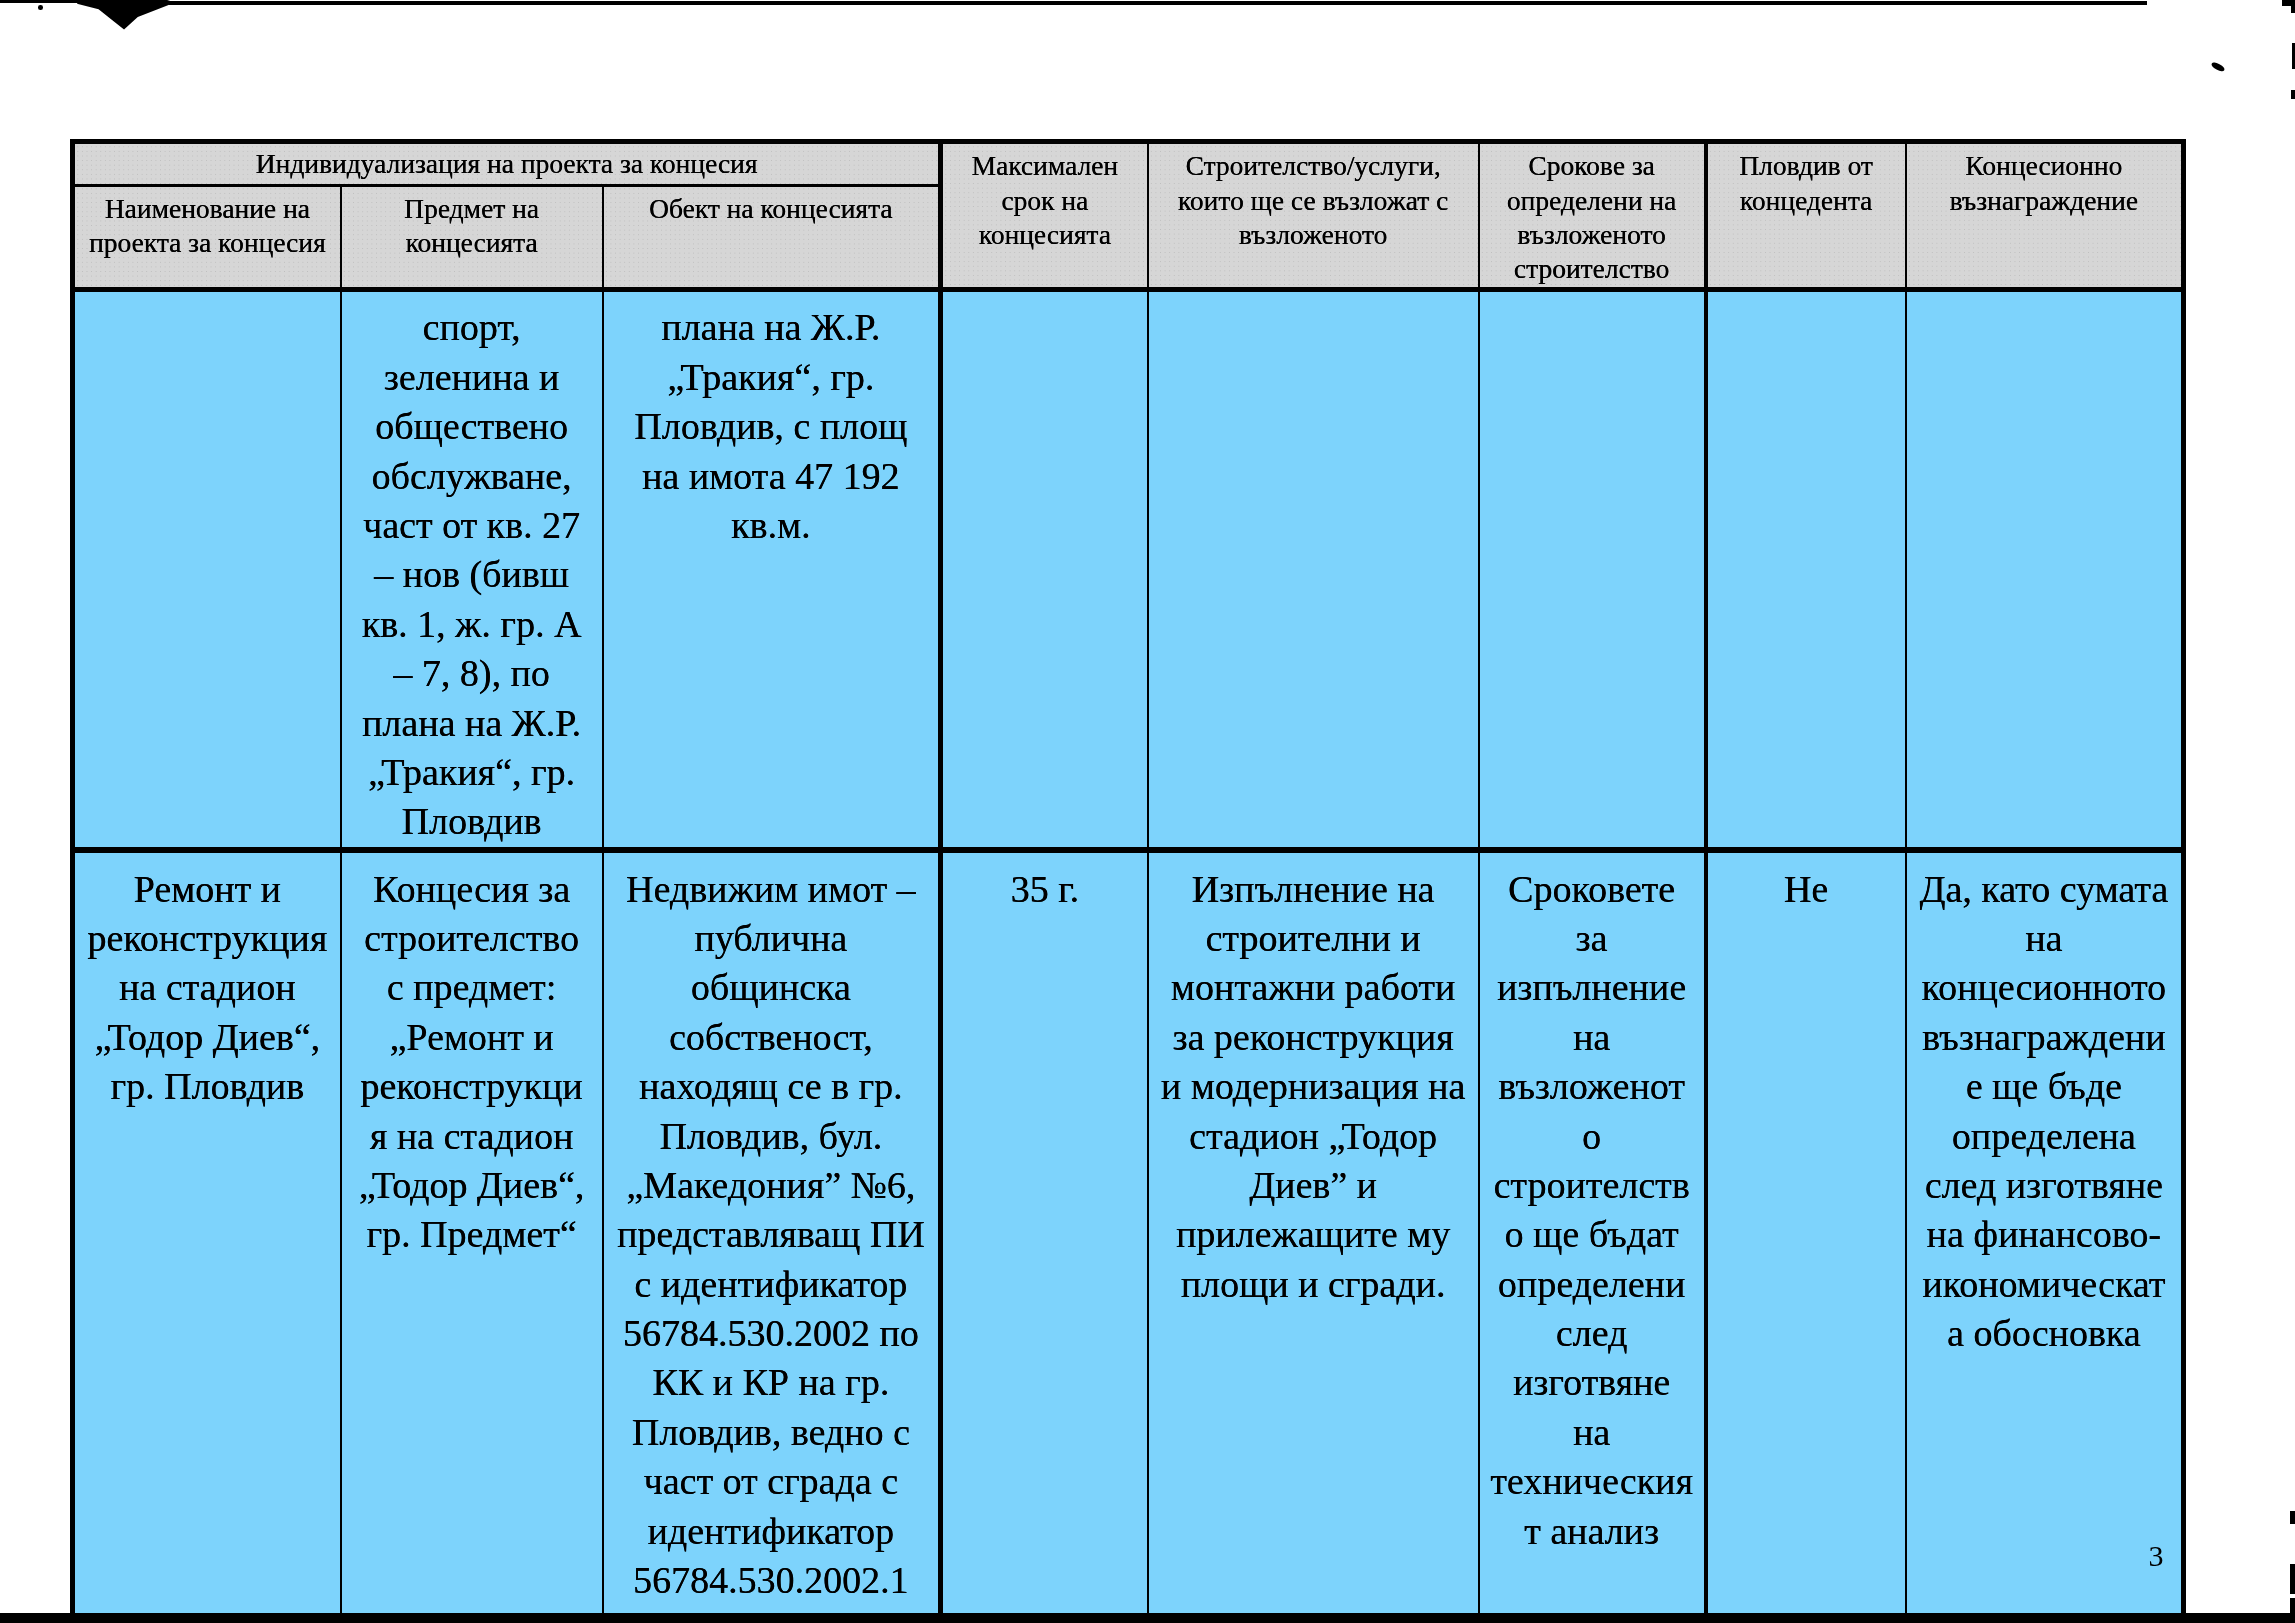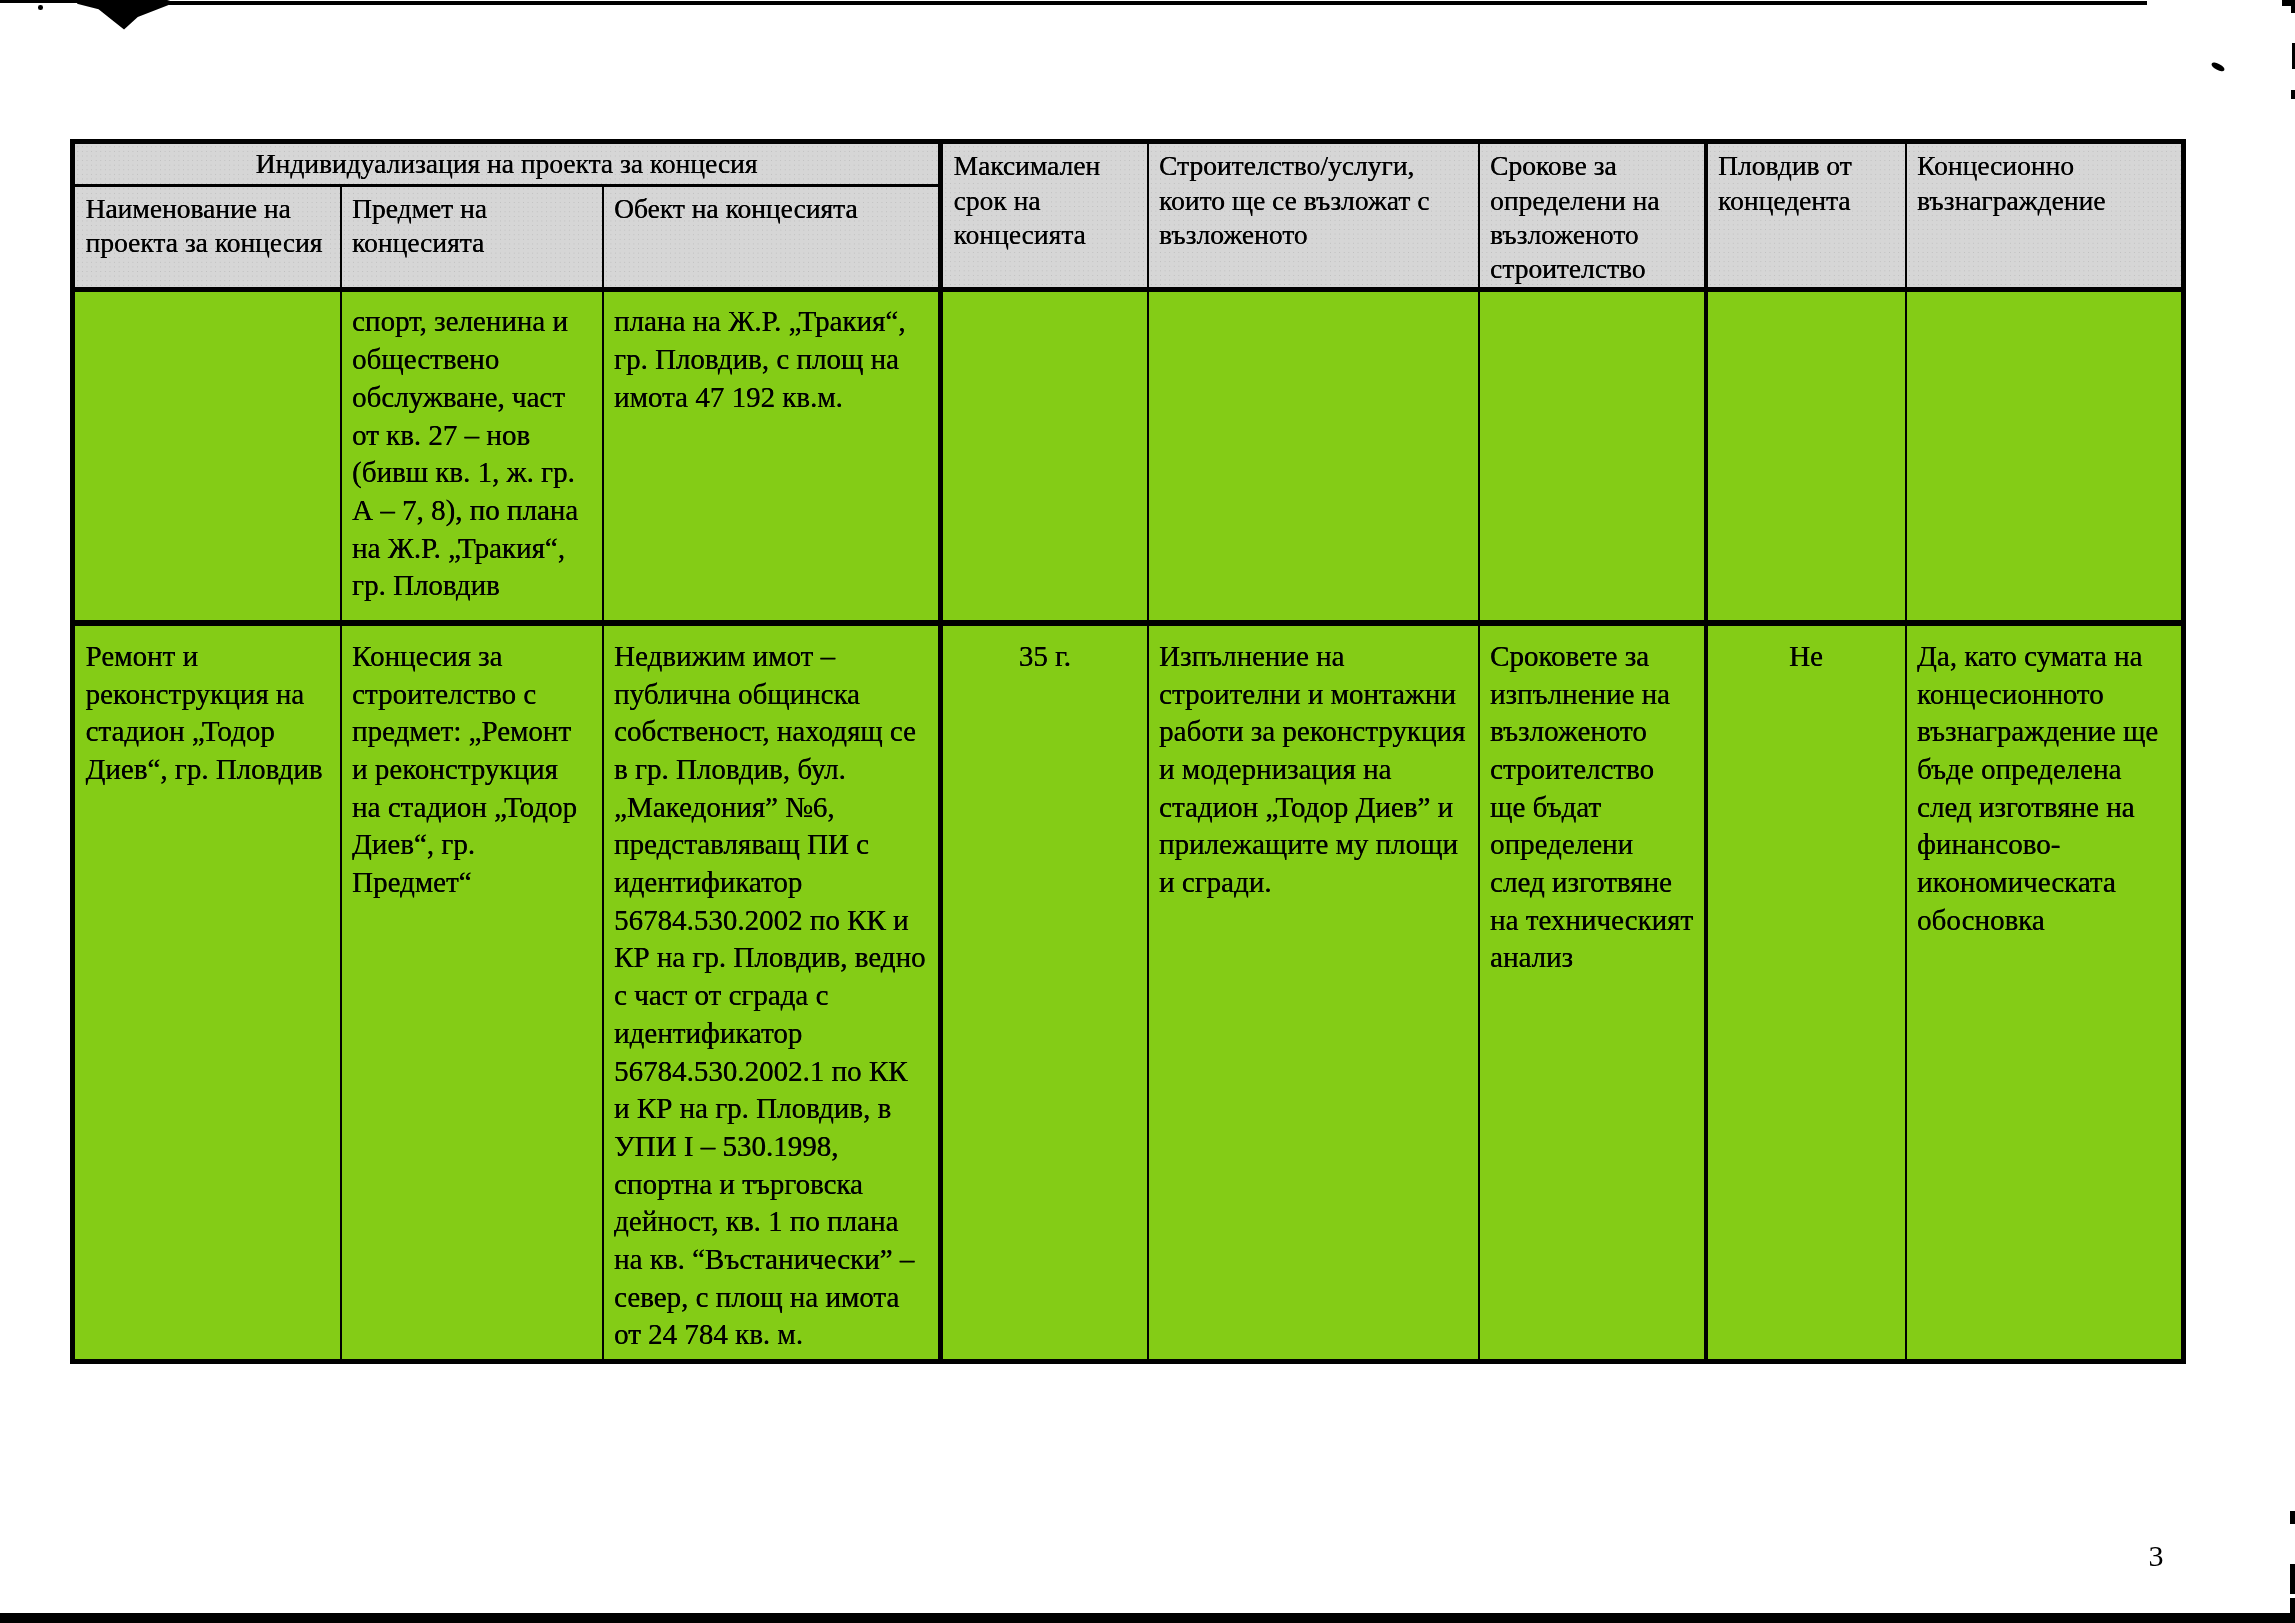--- a/index.html
+++ b/index.html
@@ -16,40 +16,40 @@
     position:absolute; left:70px; top:139px;
     width:2111px;
     border-collapse:collapse;
     table-layout:fixed;
     border:5.2px solid #000;
     text-shadow:0.3px 0 0 #000;
   }
   th, td {
     border:2.6px solid #000;
     vertical-align:top;
-    text-align:left;
+    text-align:center;
     word-wrap:break-word;
   }
   thead th {
     background-color:#d6d6d6;
     background-image:radial-gradient(circle,#bdbdbd 0.8px, transparent 0.9px);
     background-size:4.6px 4.6px;
     font-weight:normal;
     font-size:27.5px;
     line-height:1.25;
     padding:5.2px 10.5px 0 10.5px;
   }
   tr.group-row { height:38px; }
   tr.group-row th.group { text-align:center; border-bottom:3.3px solid #000; padding-top:2.6px; }
   tr.sub-row { height:98px; }
   tbody td {
-    font-size:29px;
+    font-size:38px;
     line-height:1.3;
     padding:11.8px 10.5px 0 10.5px;
-    background:#84cc16;
+    background:#7dd3fc;
   }
   tr.r1 { height:334px; }
   tr.r1 td { border-top:5.9px solid #000; }
   tr.r2 { height:738px; }
   tr.r2 td { border-top:6.5px solid #000; }
   .bl-thick { border-left:5.2px solid #000; }
   .bl-med   { border-left:4.6px solid #000; }
   .center   { text-align:center; }
   
   .pagenum {

